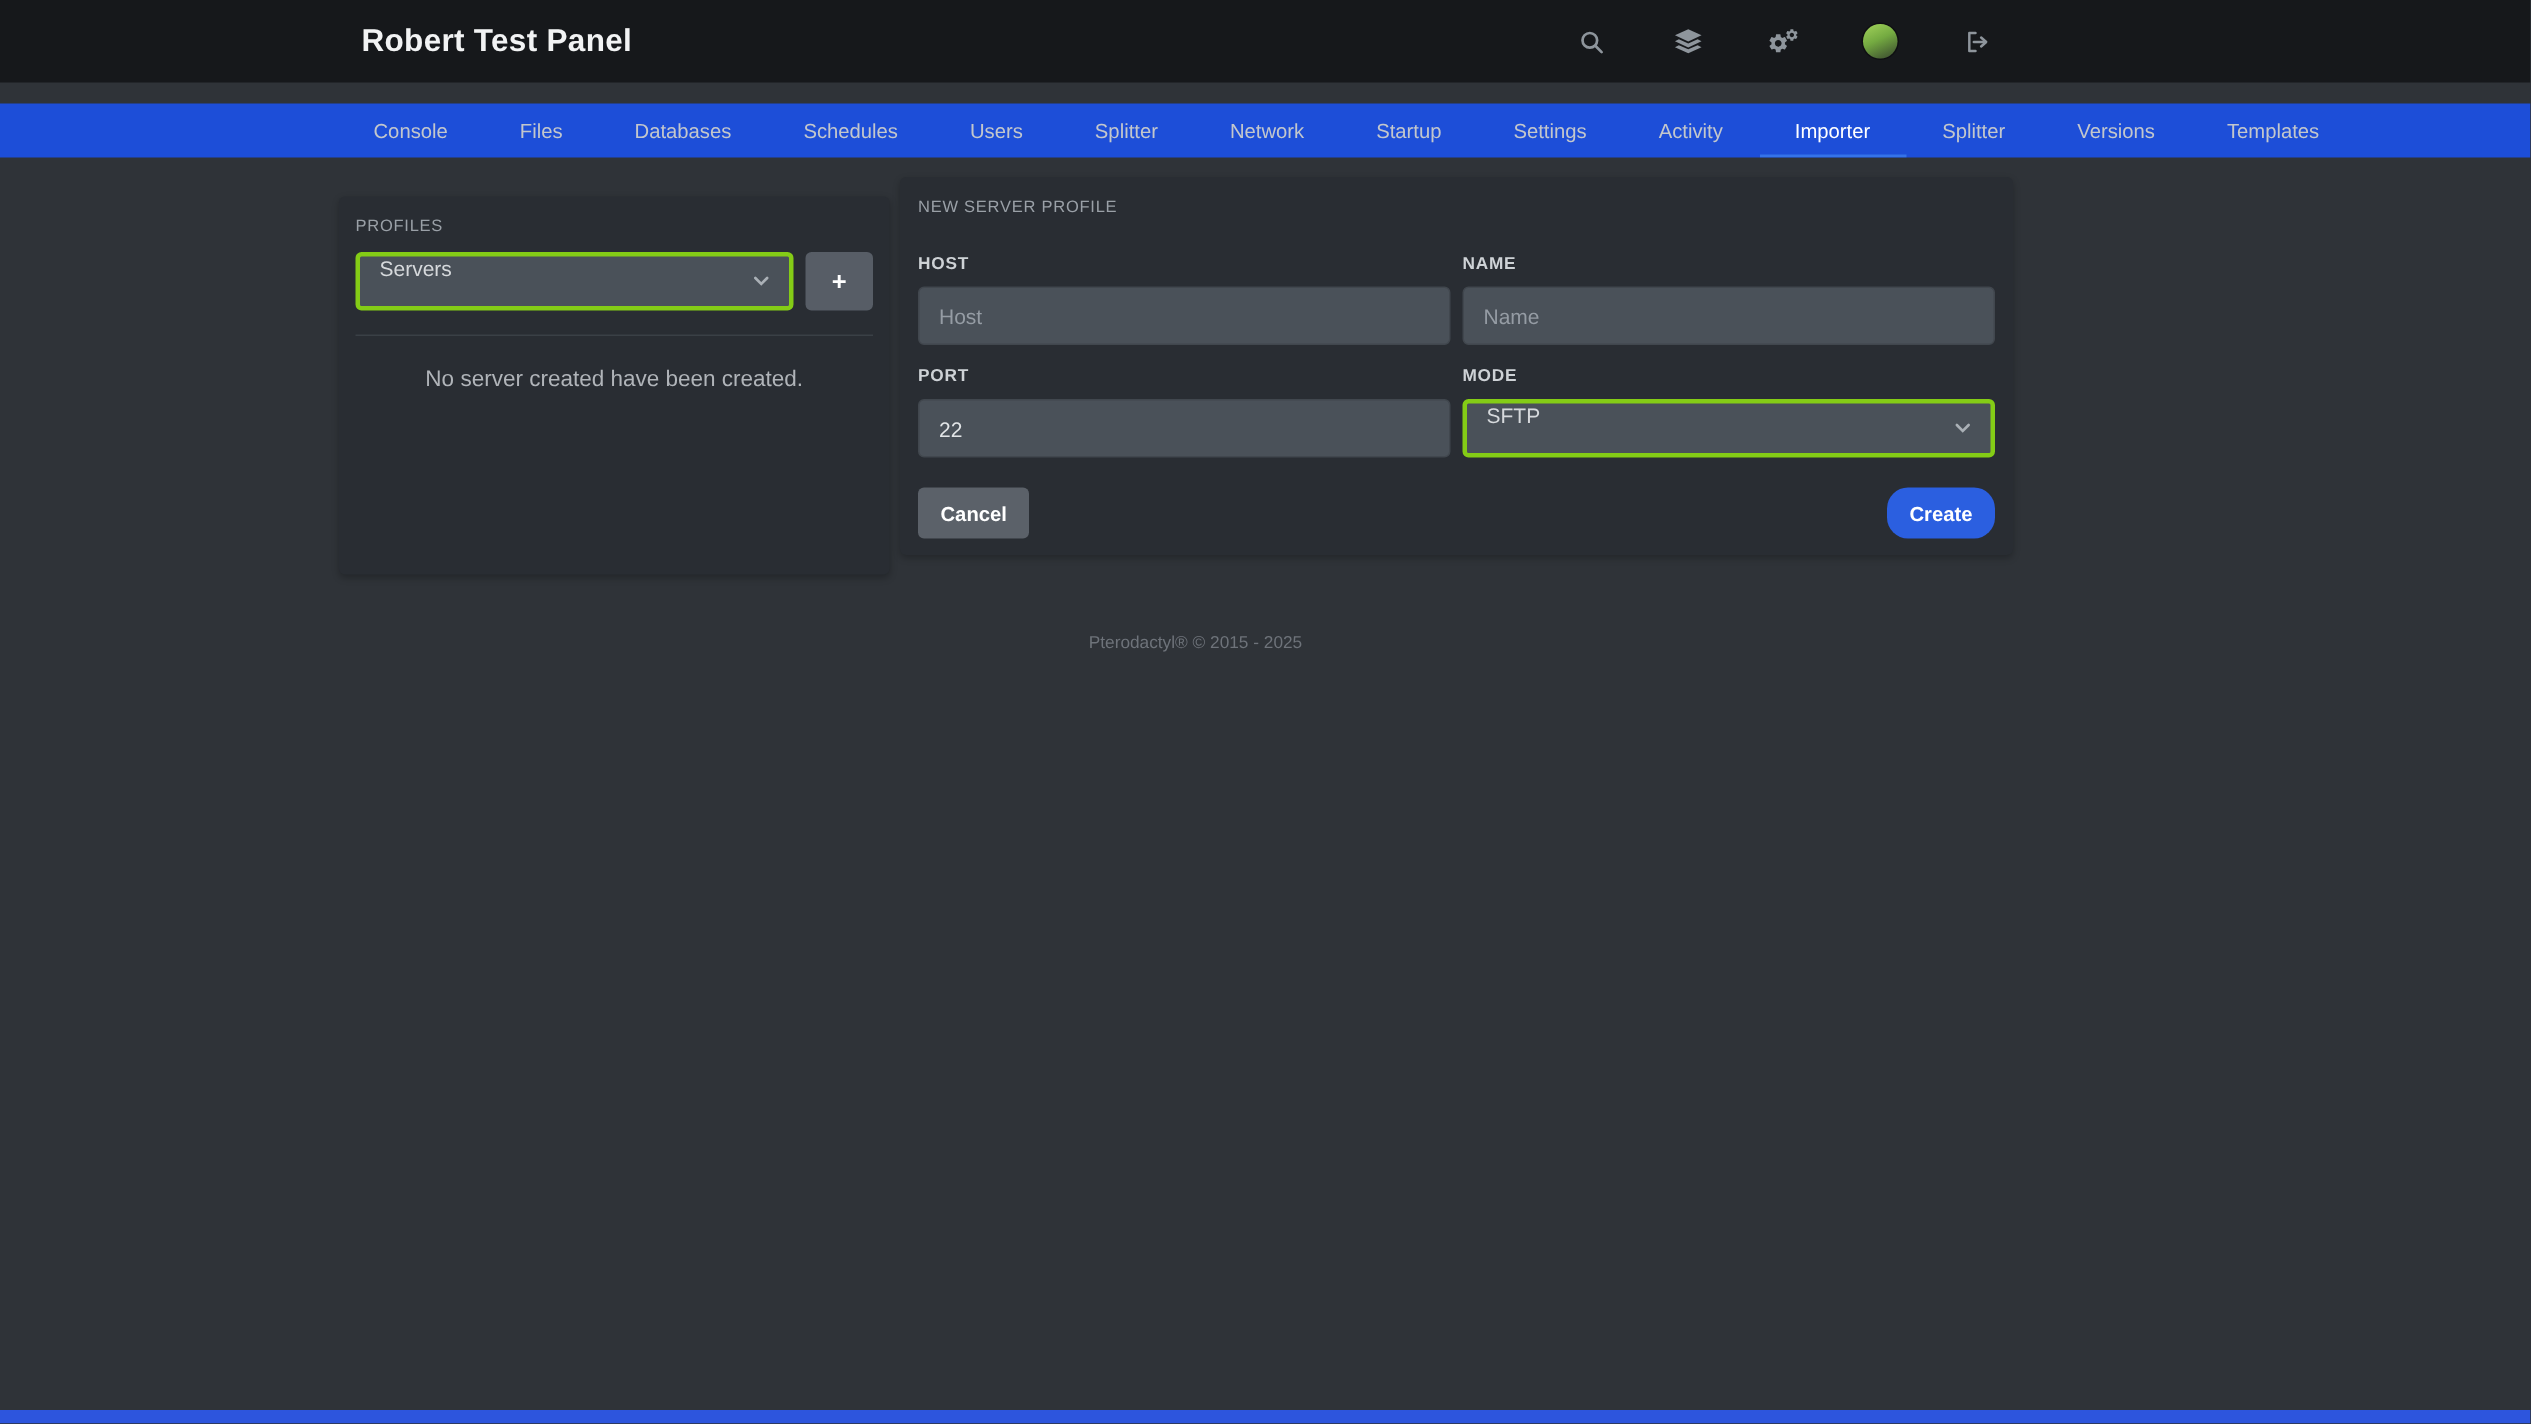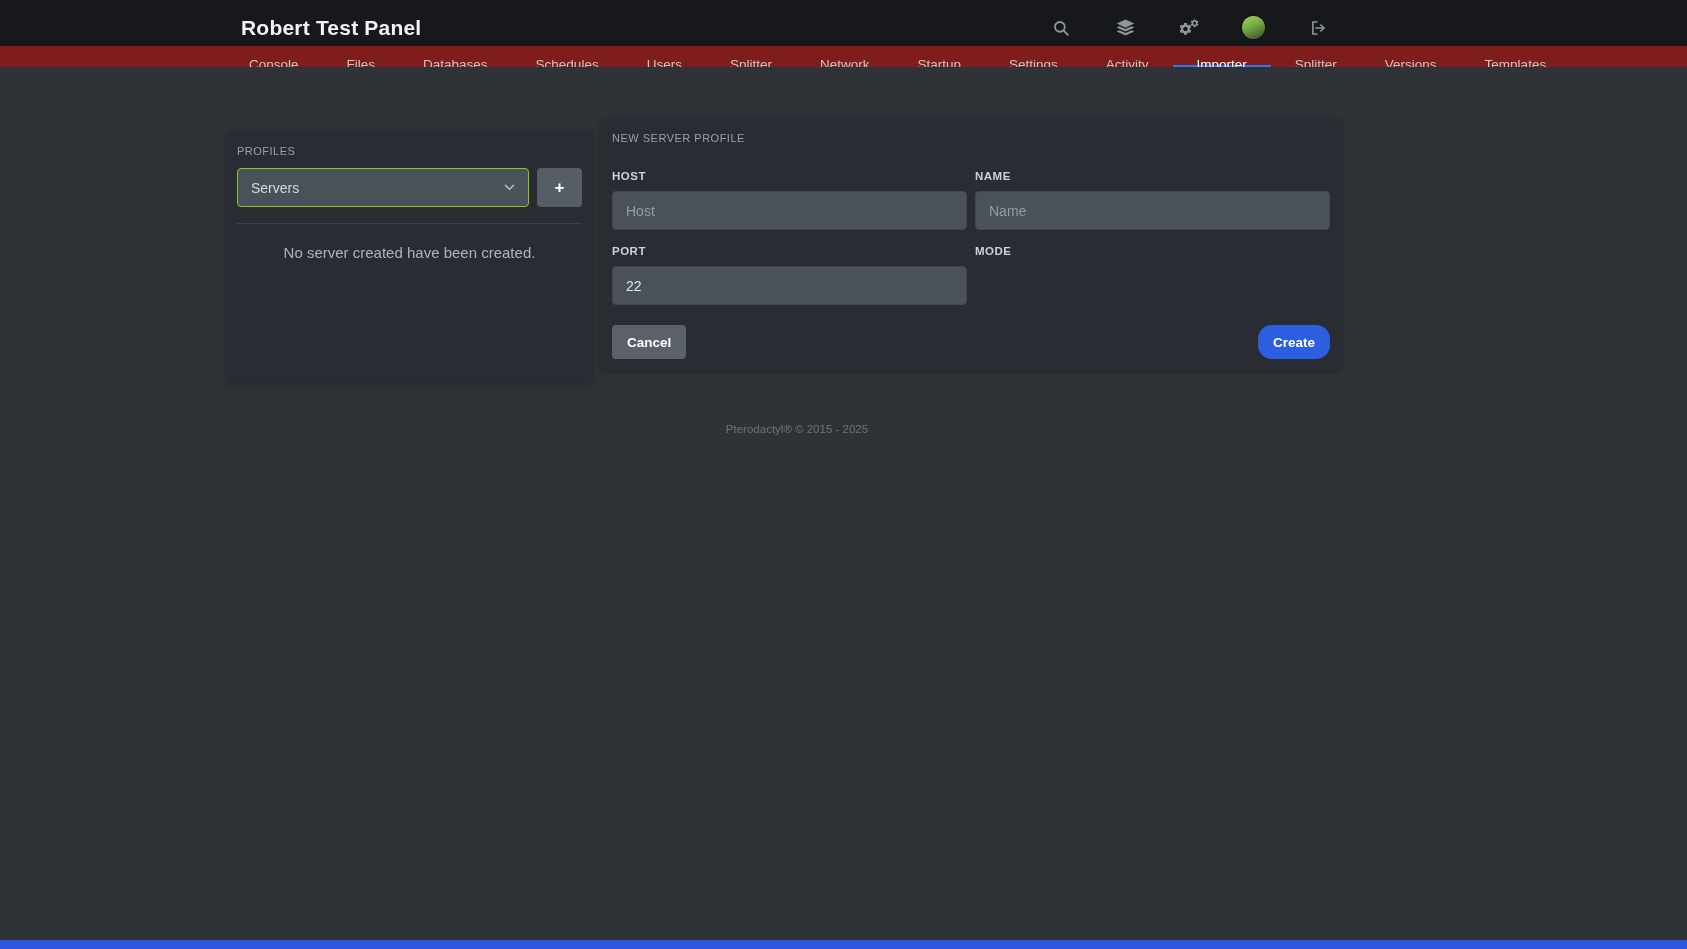--- a/index.html
+++ b/index.html
@@ -33,23 +33,23 @@
   }
   .avatar {
     width: 23px; height: 23px; border-radius: 50%;
     background: linear-gradient(155deg, #a3d45b 0%, #74aa41 45%, #4d6a35 80%, #3c4a30 100%);
     cursor: pointer;
     box-shadow: 0 0 0 1px rgba(0,0,0,.35);
   }
 
   
   .nav {
-    position: absolute; top: 46px; left: 0;
-    width: 100%; height: 21px;
-    background: #7f1d1d;
+    position: absolute; top: 69px; left: 0;
+    width: 100%; height: 36px;
+    background: #1d4ed8;
   }
   .nav-inner {
     margin-left: 225px; width: 1343px; height: 100%;
     display: flex; overflow: hidden; white-space: nowrap;
   }
   .tab {
     padding: 0 24px; line-height: 38px;
     font-size: 13.5px; color: #c3c7cc;
     cursor: pointer; text-decoration: none; flex: 0 0 auto;
   }
@@ -69,22 +69,22 @@
   #new-profile-card { left: 600px; top: 118px; width: 742px; height: 252px; padding: 14px 12px; }
 
   .card-title {
     font-size: 11px; line-height: 12px;
     color: #9aa0a7; letter-spacing: .5px;
   }
 
   .profiles-row { margin-top: 11px; display: flex; gap: 8px; }
 
   .select {
-    height: 39px; background: #4a5159; border: 1px solid #84cc16;
-    border-radius: 4px; display: flex; align-items: center;
+    height: 39px; background: #4a5159; border: 3px solid #84cc16;
+    border-radius: 4px; display: flex; 
     justify-content: space-between; padding: 0 13px;
     color: #d6d9dc; font-size: 14px; cursor: pointer; gap: 16px;
   }
   .select-grow { flex: 1; }
   .chev { color: #aab0b6; display: flex; align-items: center; }
 
   .plus-btn {
     width: 45px; height: 39px; flex: 0 0 45px;
     background: #575d66; border: none; border-radius: 4px;
     color: #ffffff; font-size: 17px; font-weight: 700;
@@ -237,20 +237,28 @@
     <div>
       <div class="field-label">NAME</div>
       <input class="input" type="text" placeholder="Name" style="">
     </div>
     <div class="row2">
       <div class="field-label">PORT</div>
       <input class="input" type="text" value="22" style="">
     </div>
     <div class="row2">
       <div class="field-label">MODE</div>
+      <div class="select">
+        <span>SFTP</span>
+        <span class="chev">
+          <svg width="11" height="7" viewBox="0 0 12 8" fill="none" stroke="currentColor" stroke-width="2" stroke-linecap="round">
+              <path d="M1.5 1.5 6 6l4.5-4.5"></path>
+            </svg>
+        </span>
+      </div>
     </div>
   </div>
 
   <div class="buttons-row">
     <button class="btn btn-cancel">Cancel</button>
     <button class="btn btn-create">Create</button>
   </div>
 </div>
 
 <div class="footer">Pterodactyl® © 2015 - 2025</div>

